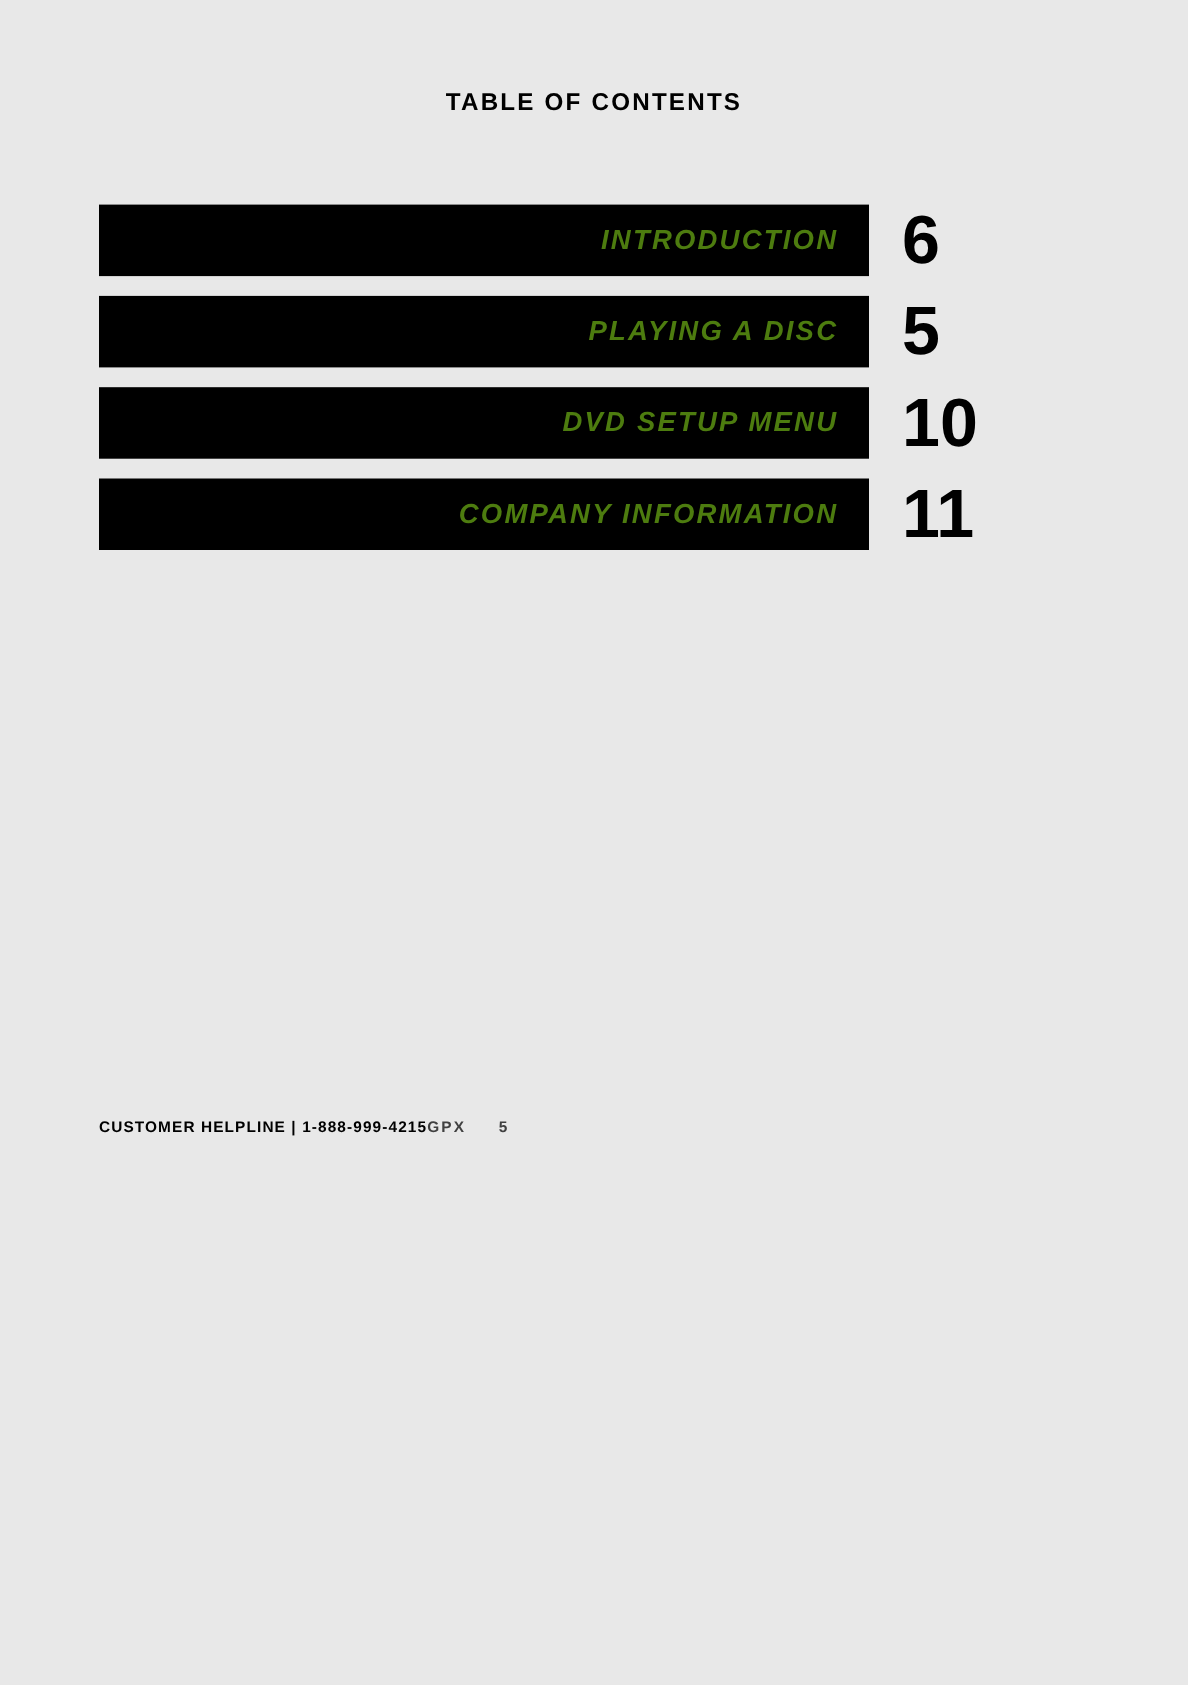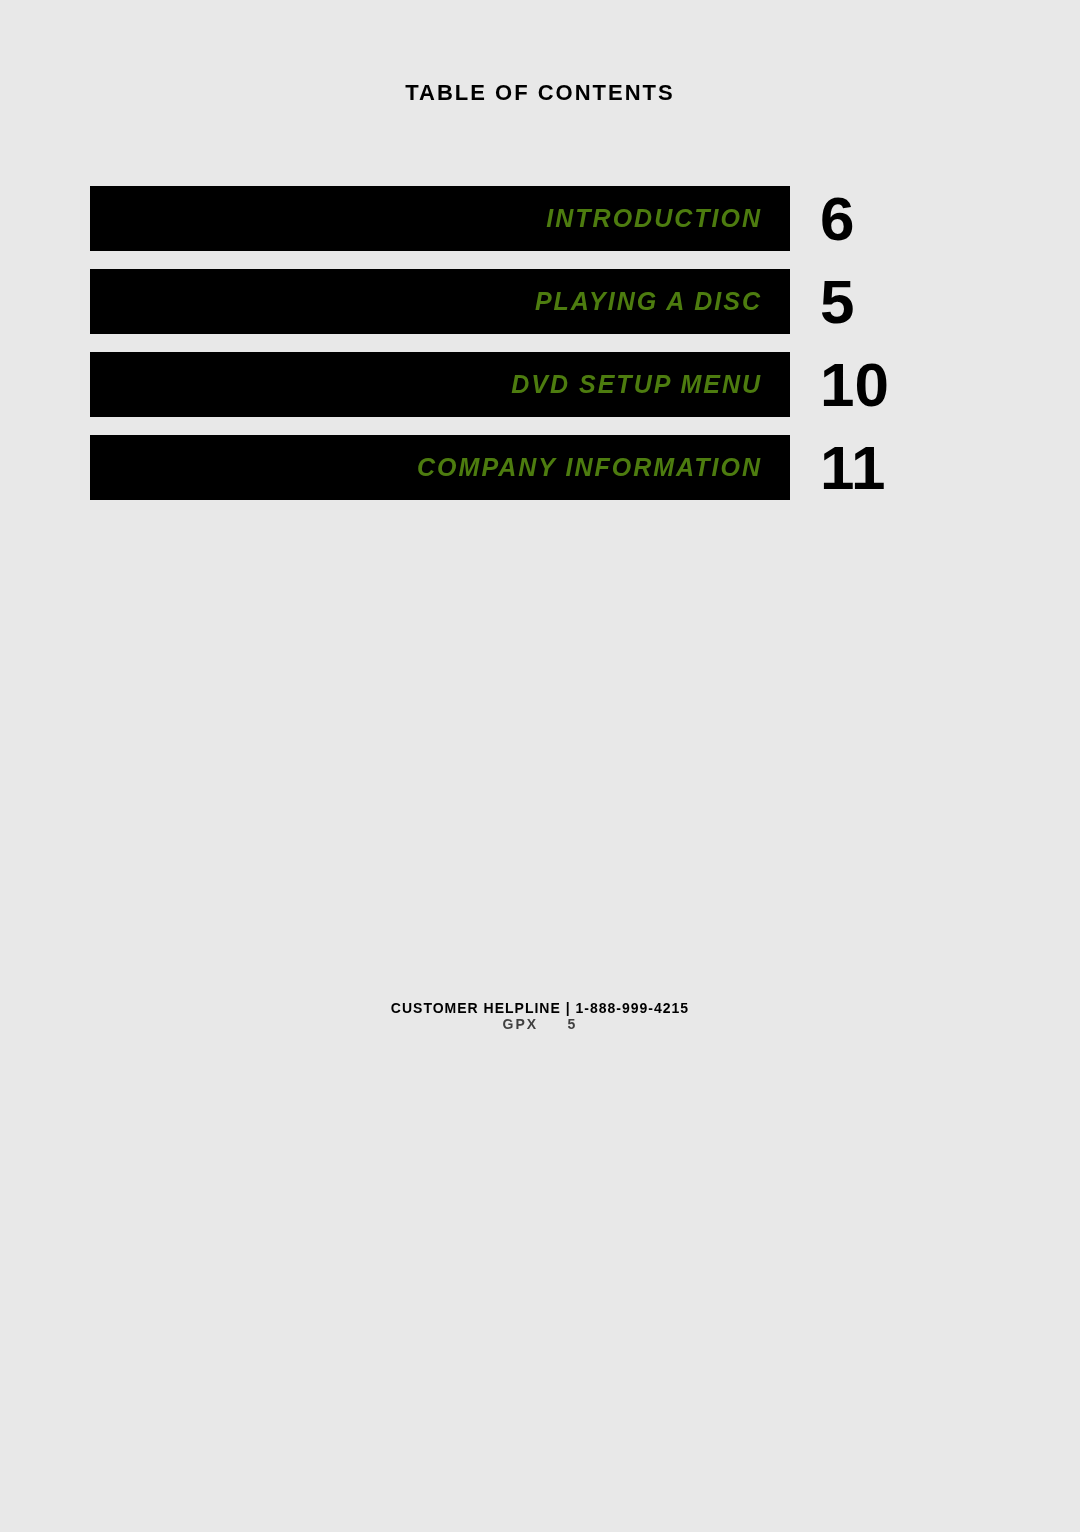--- a/index.html
+++ b/index.html
@@ -74,21 +74,20 @@
       line-height: 1;
     }
 
     .footer {
       position: absolute;
       bottom: 50px;
       left: 90px;
       right: 90px;
       display: flex;
       align-items: center;
-      flex-direction: column;
     }
 
     .footer-helpline {
       font-size: 14px;
       font-weight: 900;
       color: #000;
       letter-spacing: 1px;
     }
 
     .footer-brand {

